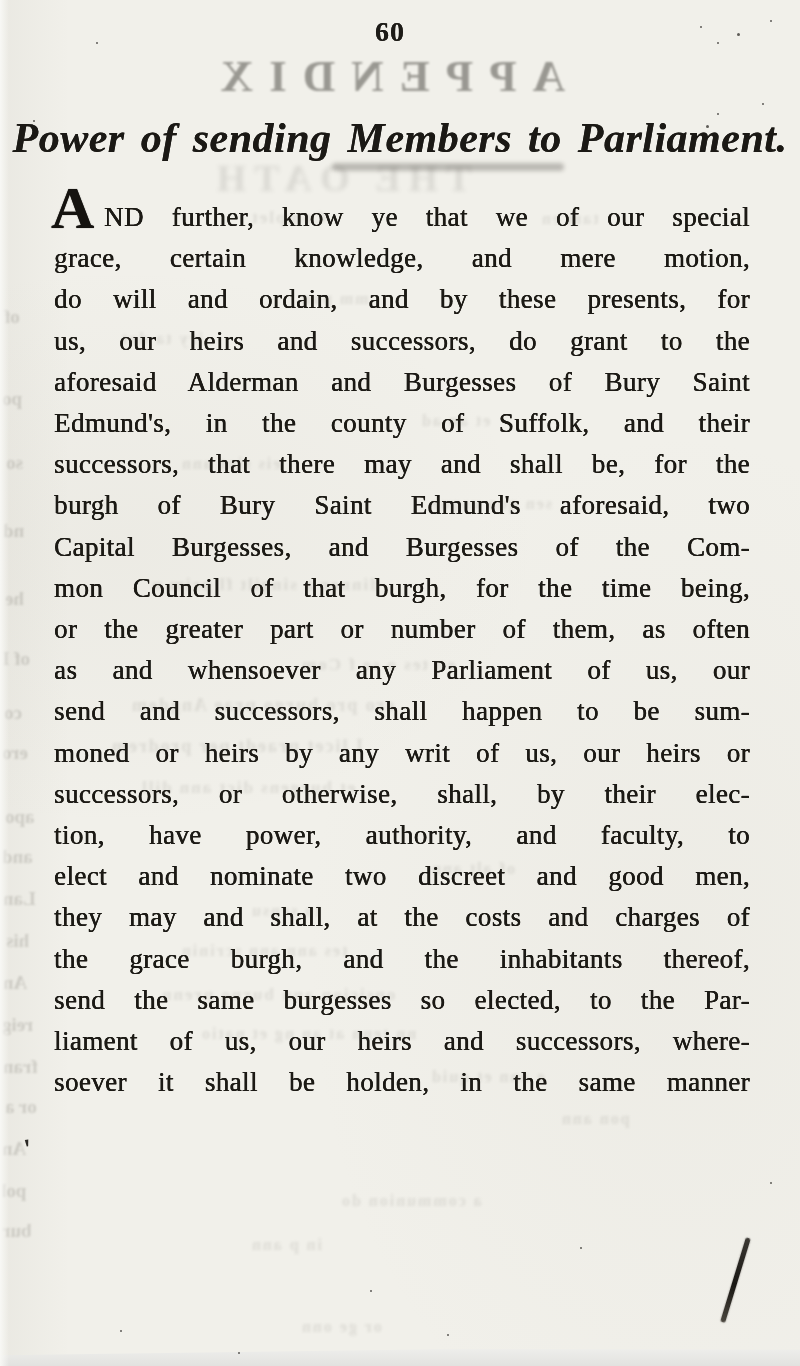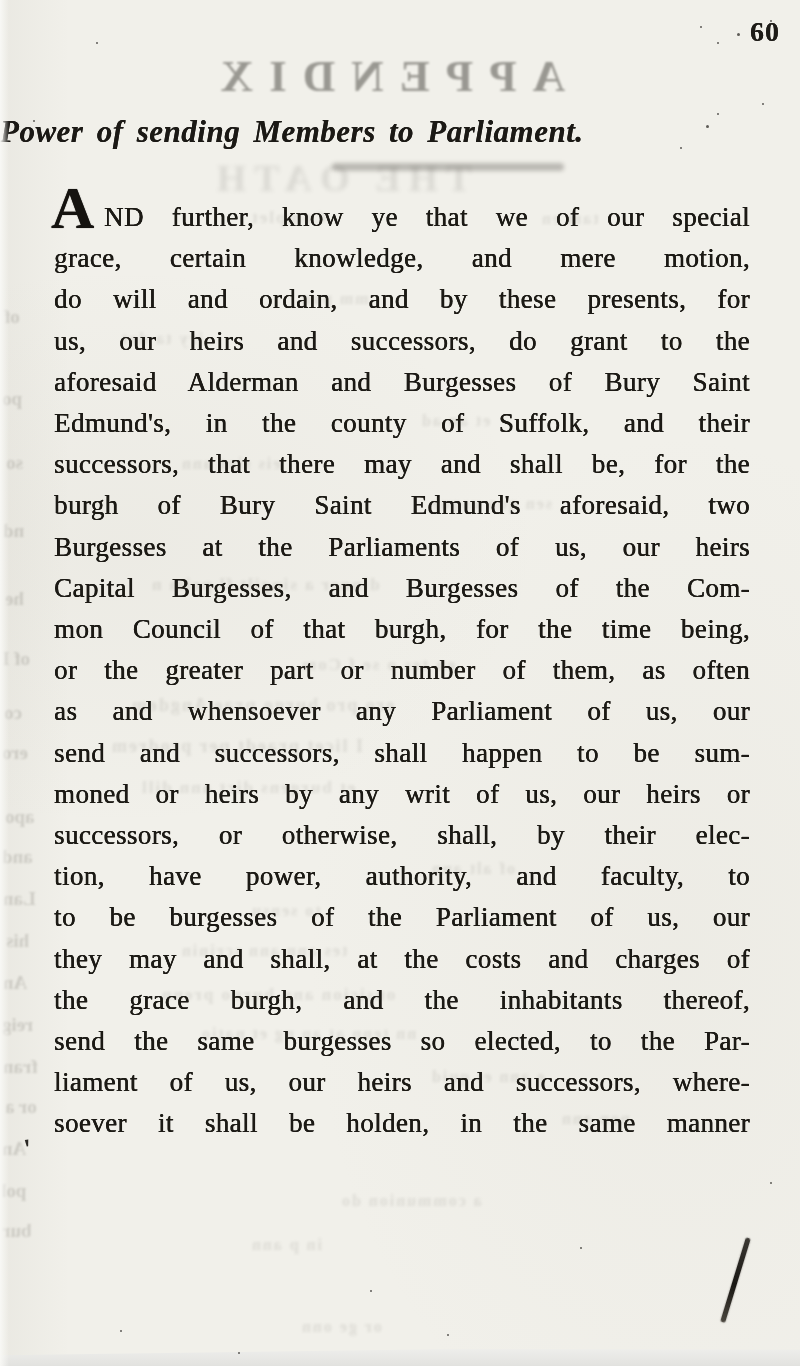--- a/index.html
+++ b/index.html
@@ -11,40 +11,40 @@
   #page{
     position:absolute;inset:0;
     background:
       radial-gradient(ellipse 600px 400px at 15% 40%, rgba(170,165,150,0.07), rgba(0,0,0,0) 70%),
       radial-gradient(ellipse 500px 700px at 85% 70%, rgba(200,196,184,0.10), rgba(0,0,0,0) 75%),
       linear-gradient(90deg, rgba(120,115,100,0.06), rgba(0,0,0,0) 70px),
       #f1f0ea;
   }
   
   .page-number{
-    position:absolute;top:16px;left:0;width:780px;text-align:right;
+    position:absolute;top:16px;left:0;width:780px;text-align:center;
     font-size:28px;font-weight:bold;color:#1d1b17;letter-spacing:1px;
     text-shadow:0 0 0.6px #1d1b17;
     font-family:Liberation Serif, serif;
   }
   .ghost{ 
     position:absolute;color:#4a4842;pointer-events:none;
     transform:scaleX(-1);font-weight:bold;white-space:nowrap;
   }
   .ghost-appendix{
     top:50px;left:195px;width:380px;text-align:center;
     font-size:45px;letter-spacing:16px;opacity:0.52;filter:blur(1.1px);
   }
   .ghost-oath{
     top:156px;left:205px;width:270px;text-align:center;
     font-size:38px;letter-spacing:8px;opacity:0.13;filter:blur(2.2px);
   }
   .heading{
-    position:absolute;top:114px;left:0;width:800px;
-    font-style:italic;font-weight:bold;font-size:31px;color:#1b1915;
+    position:absolute;top:114px;left:0;width:800px;text-align:center;
+    font-style:italic;font-weight:bold;font-size:42px;color:#1b1915;
     letter-spacing:0.5px;word-spacing:5px;text-shadow:0 0 0.6px #1b1915;
   }
   .heading-smudge{
     position:absolute;top:163px;left:332px;width:232px;height:8px;
     background:rgba(75,72,66,0.32);filter:blur(2.2px);border-radius:4px;
   }
   
   .body-text{
     position:absolute;top:197px;left:54px;width:696px;
     font-size:27px;line-height:41.2px;color:#1c1a15;
@@ -120,30 +120,29 @@
   <div class="body-text" id="body-text">
     <span class="dropcap">A</span>
   <div class="bl first">ND further, know ye that we of our special</div>
       <div class="bl">grace, certain knowledge, and mere motion,</div>
       <div class="bl">do will and ordain, and by these presents, for</div>
       <div class="bl">us, our heirs and successors, do grant to the</div>
       <div class="bl">aforesaid Alderman and Burgesses of Bury Saint</div>
       <div class="bl">Edmund's, in the county of Suffolk, and their</div>
       <div class="bl">successors, that there may and shall be, for the</div>
       <div class="bl">burgh of Bury Saint Edmund's aforesaid, two</div>
-      <div class="bl">Burgesses at the Parliaments of us, our heirs</div>
       <div class="bl">Capital Burgesses, and Burgesses of the Com-</div>
       <div class="bl">mon Council of that burgh, for the time being,</div>
       <div class="bl">or the greater part or number of them, as often</div>
       <div class="bl">as and whensoever any Parliament of us, our</div>
       <div class="bl">send and successors, shall happen to be sum-</div>
       <div class="bl">moned or heirs by any writ of us, our heirs or</div>
       <div class="bl">successors, or otherwise, shall, by their elec-</div>
       <div class="bl">tion, have power, authority, and faculty, to</div>
-      <div class="bl">to be burgesses of the Parliament of us, our</div>
+      <div class="bl">elect and nominate two discreet and good men,</div>
       <div class="bl">they may and shall, at the costs and charges of</div>
       <div class="bl">the grace burgh, and the inhabitants thereof,</div>
       <div class="bl">send the same burgesses so elected, to the Par-</div>
       <div class="bl">liament of us, our heirs and successors, where-</div>
       <div class="bl">soever it shall be holden, in the same manner</div>
     </div>
 
   <div class="margin-apostrophe">'</div>
   <div class="pen-mark"></div>
 

